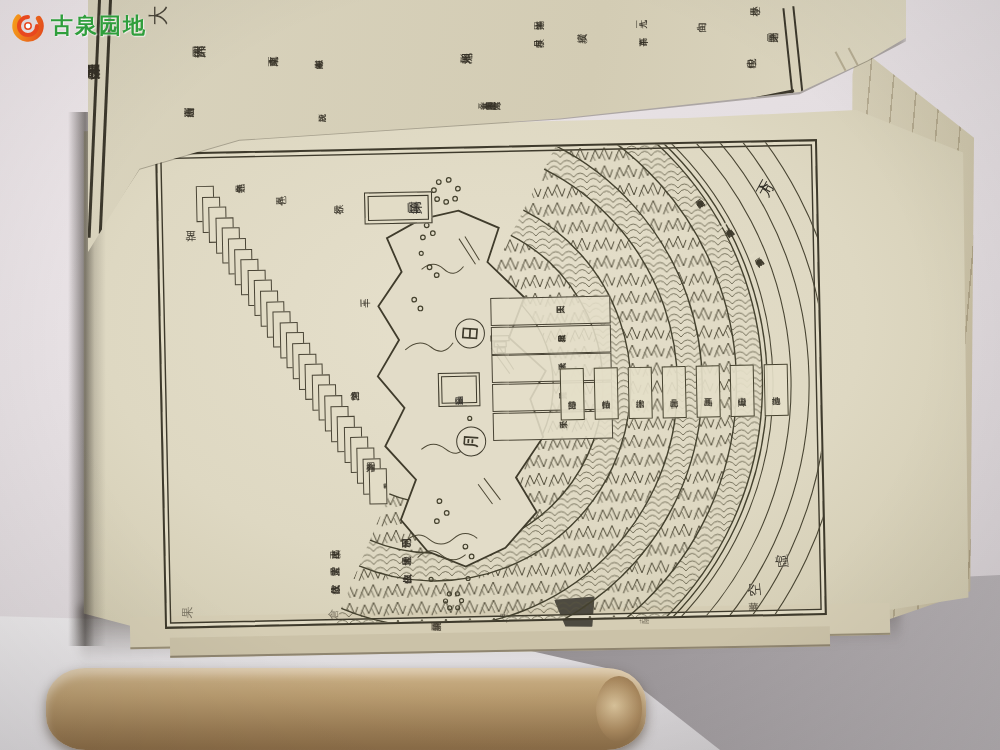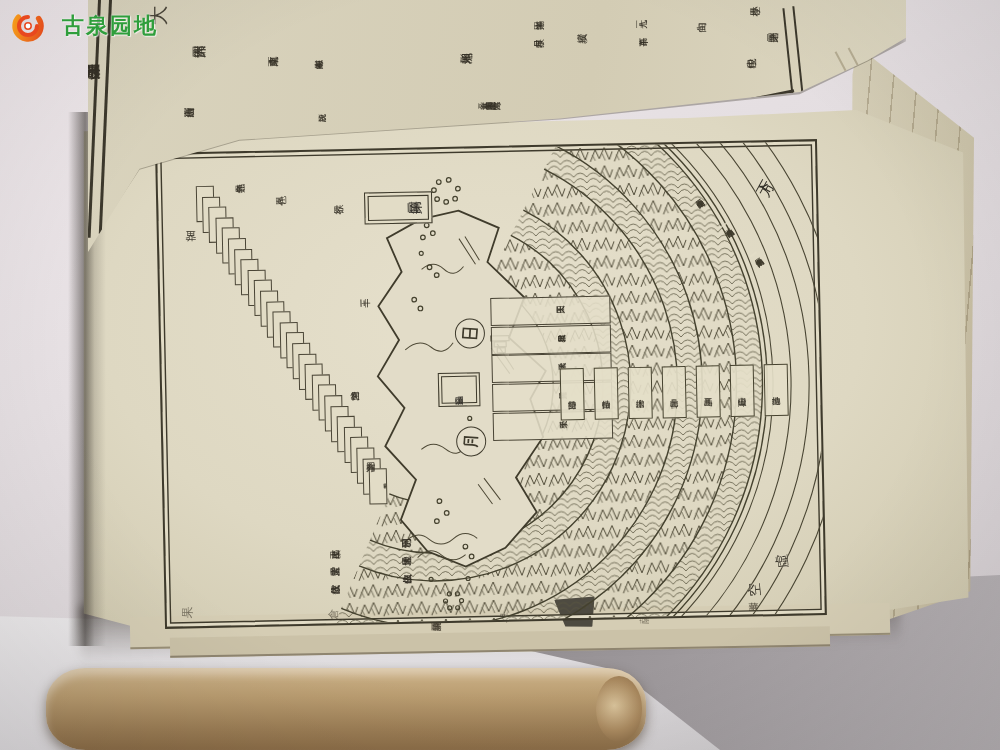--- a/index.html
+++ b/index.html
@@ -462,21 +462,21 @@
       <span class="v r90" style="font-size:10px;">第二圖之</span>
       </div>
     <div class="abs lbl" style="left:626px;top:58px;width:48px;height:12px;">
       <span class="v r90" style="font-size:10px;">中段也</span>
       </div>
 
     <div class="abs" style="left:770px;top:46px;width:1.5px;height:100px;background:#b5ac92;transform:rotate(-28deg);"></div>
     <div class="abs" style="left:784px;top:42px;width:1.5px;height:104px;background:#b5ac92;transform:rotate(-28deg);"></div>
   </div>
 
-  <div class="abs" style="left:10px;top:8px;display:flex;align-items:center;gap:16px;z-index:9;">
+  <div class="abs" style="left:10px;top:8px;display:flex;align-items:center;gap:5px;z-index:9;">
     <svg width="36" height="36" viewBox="0 0 36 36">
       <defs>
           <linearGradient id="wg" x1="0" y1="0" x2="1" y2="1">
         <stop offset="0" stop-color="#f6a21a"></stop>
             <stop offset="1" stop-color="#e2471d"></stop>
           </linearGradient>
         </defs>
       <circle cx="18" cy="18" r="13" fill="none" stroke="url(#wg)" stroke-width="5.5" stroke-dasharray="58 24" transform="rotate(-35 18 18)" stroke-linecap="round"></circle>
       <path d="M18,9 a9,9 0 1 0 9,9" fill="none" stroke="#e8481e" stroke-width="4" stroke-linecap="round"></path>
       <circle cx="18" cy="18" r="3.2" fill="#fff" stroke="#e8481e" stroke-width="1.5"></circle>

